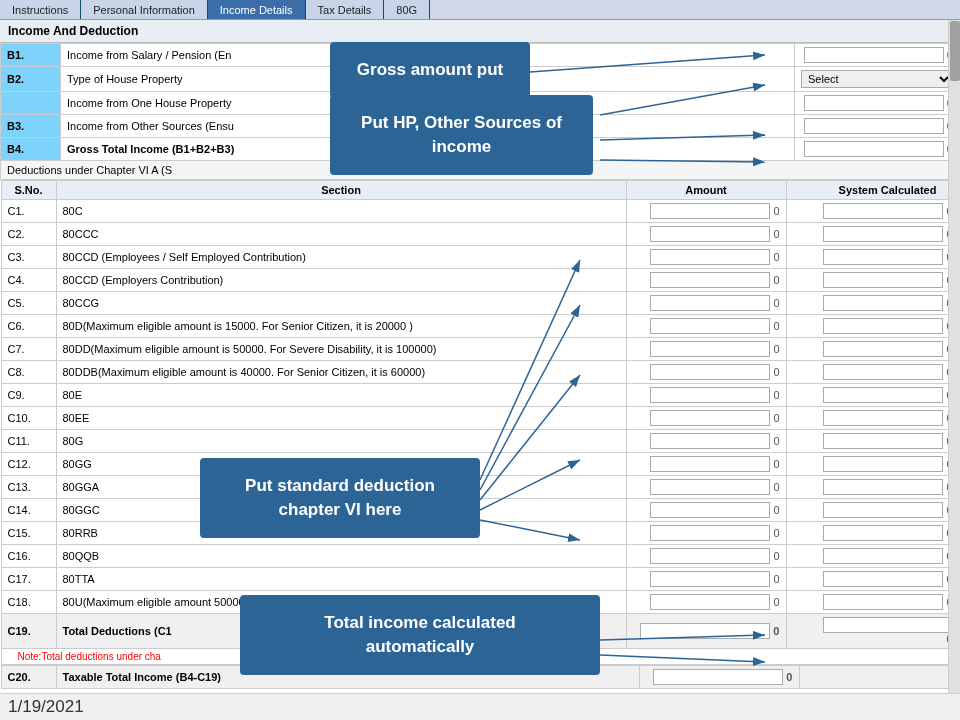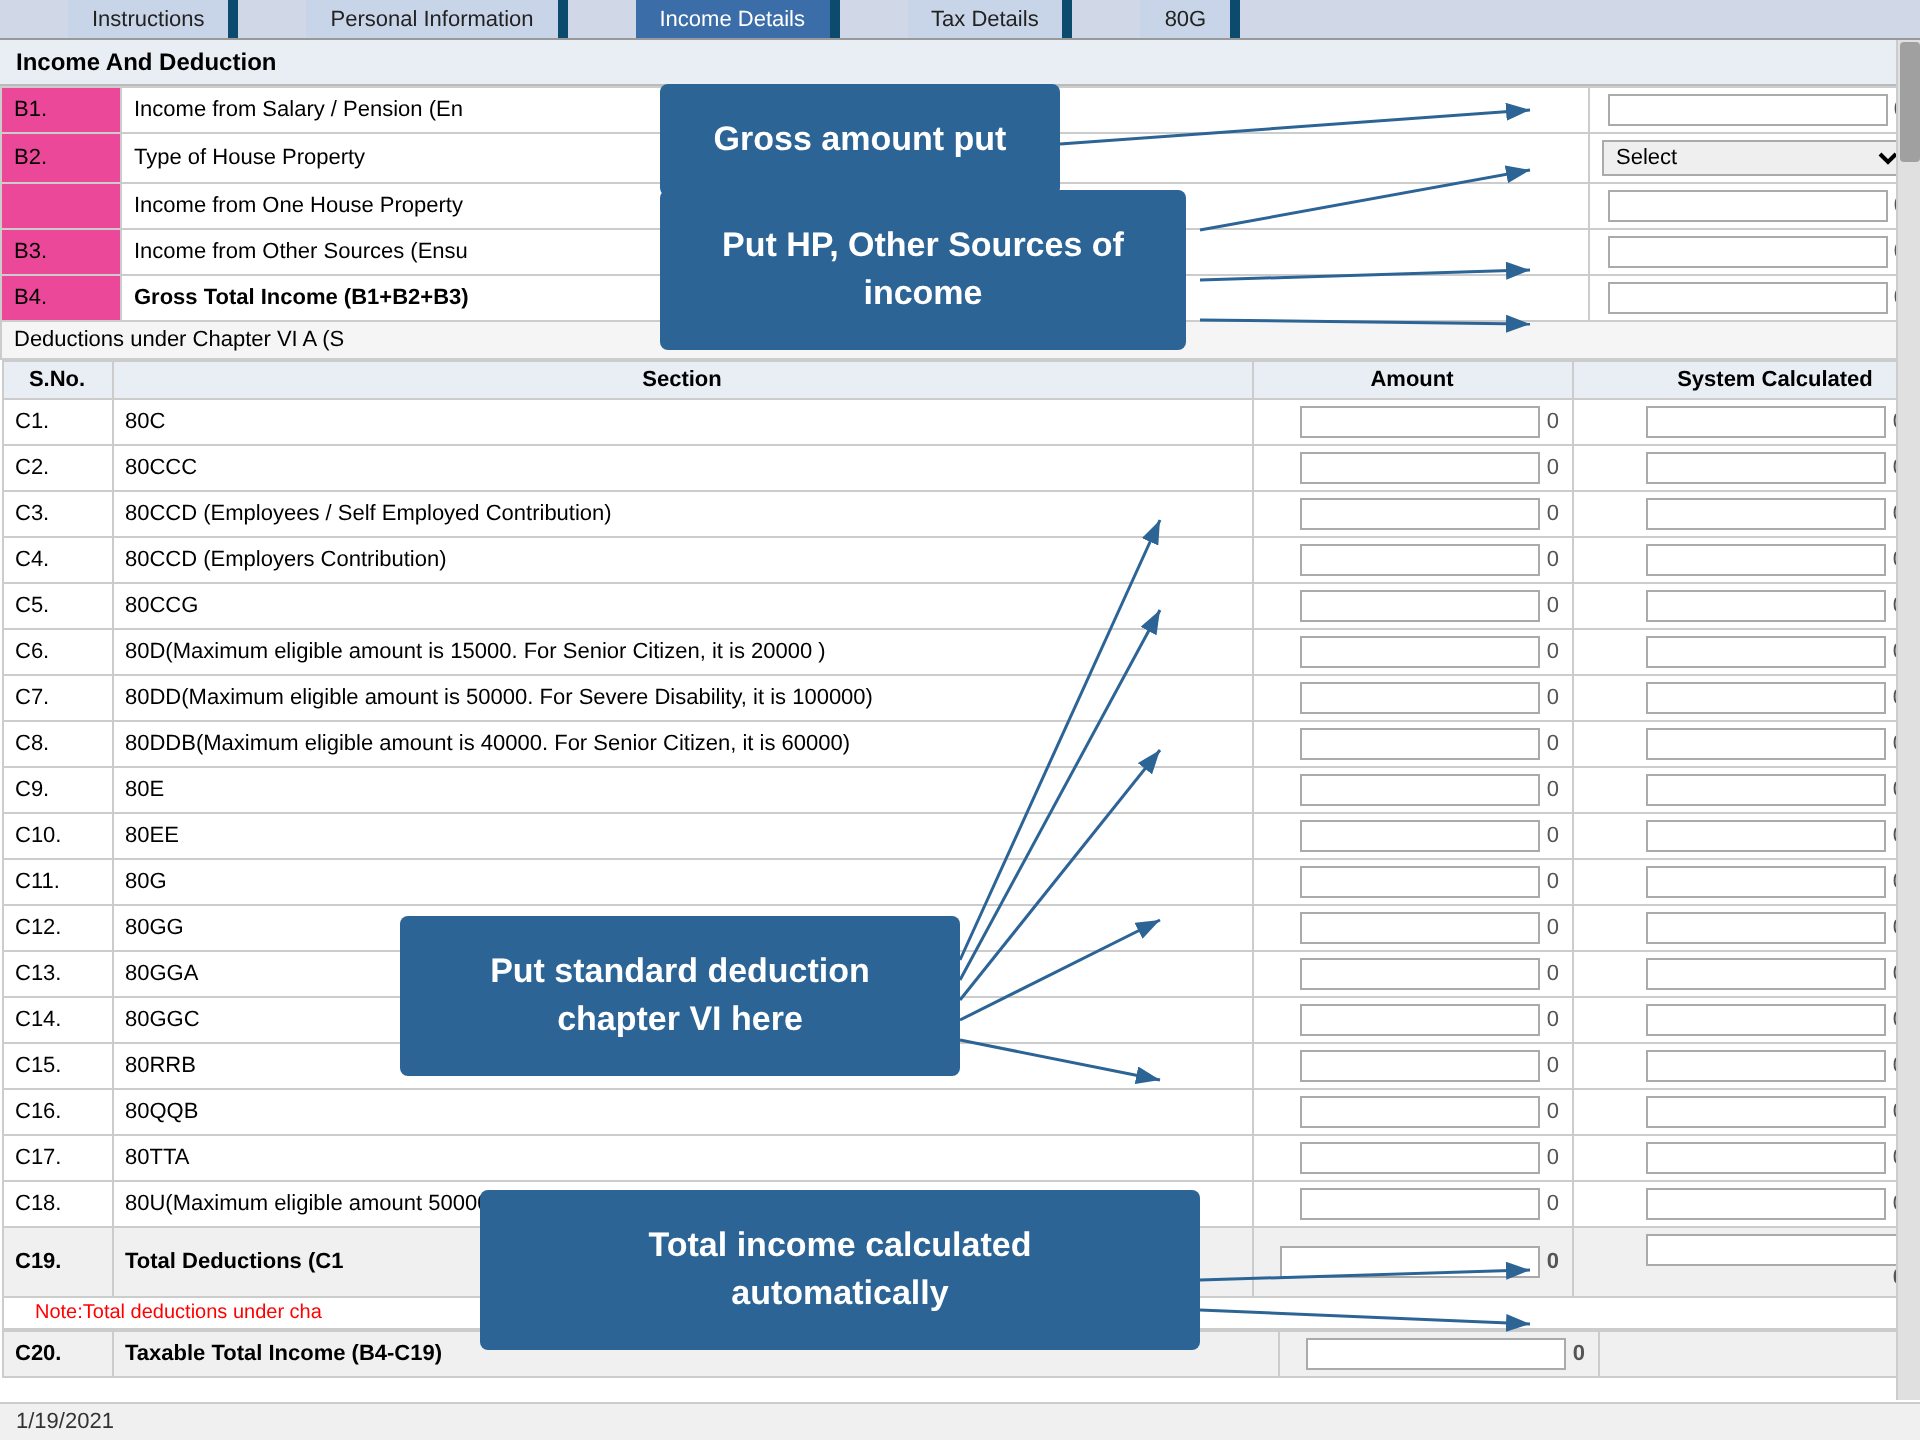--- a/index.html
+++ b/index.html
@@ -13,23 +13,22 @@
       align-items: center;
       border-bottom: 1px solid #999;
     }
     .tab {
       padding: 0 12px;
       font-size: 11px;
       cursor: pointer;
       height: 100%;
       display: flex;
       align-items: center;
-      border-right: 5px solid #0c4a6e;
+      border-right: 1px solid #0c4a6e;
       color: #222;
-      margin-left: 34px;
     }
     .tab.active {
       background: #3b6ea8;
       color: #fff;
     }
     .tab:not(.active) { background: #c8d4e8; }
 
     
     .section-header {
       background: #e8eef4;
@@ -47,22 +46,22 @@
       border-collapse: collapse;
     }
     .form-table td, .form-table th {
       border: 1px solid #ccc;
       padding: 3px 6px;
       font-size: 11px;
       vertical-align: middle;
     }
     .form-table .row-label {
       width: 60px;
-      font-weight: normal;
-      background: #ec4899;
+      font-weight: bold;
+      background: #7dd3fc;
     }
     .form-table .desc-cell {
       background: #fff;
     }
     .form-table .input-cell {
       width: 160px;
       text-align: right;
       background: #fff;
     }
     .form-table input[type="text"] {
@@ -146,21 +145,21 @@
     }
 
     .footer-bar {
       position: absolute;
       bottom: 0;
       left: 0;
       width: 100%;
       background: #f0f0f0;
       border-top: 1px solid #ccc;
       padding: 3px 8px;
-      font-size: 11px;
+      font-size: 17px;
       color: #333;
     }
 
     .scrollbar-track {
       position: absolute;
       right: 0;
       top: 20px;
       width: 12px;
       height: 680px;
       background: #e0e0e0;

